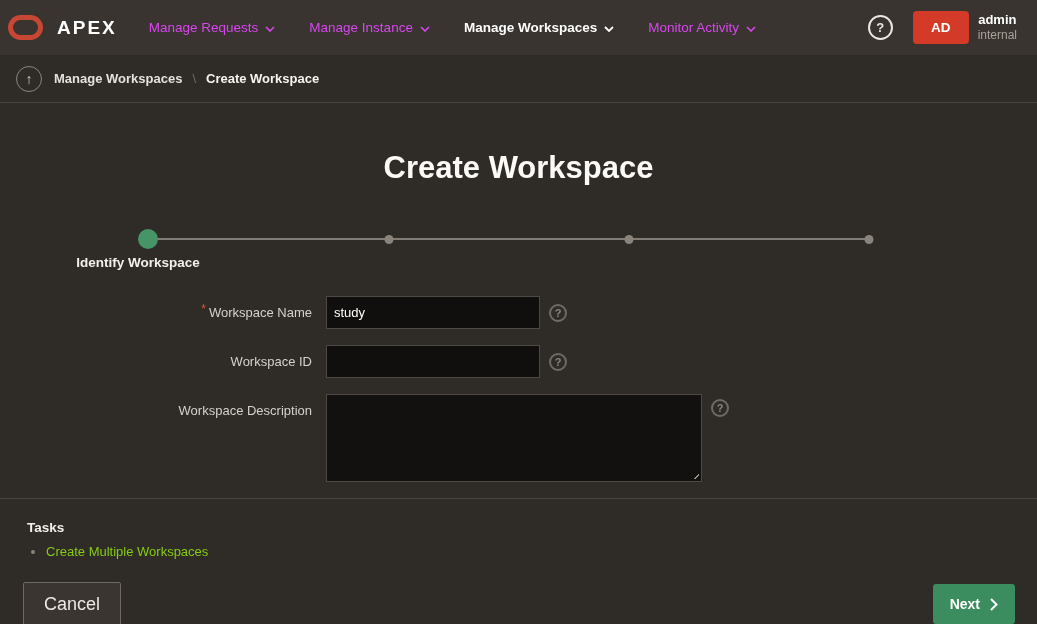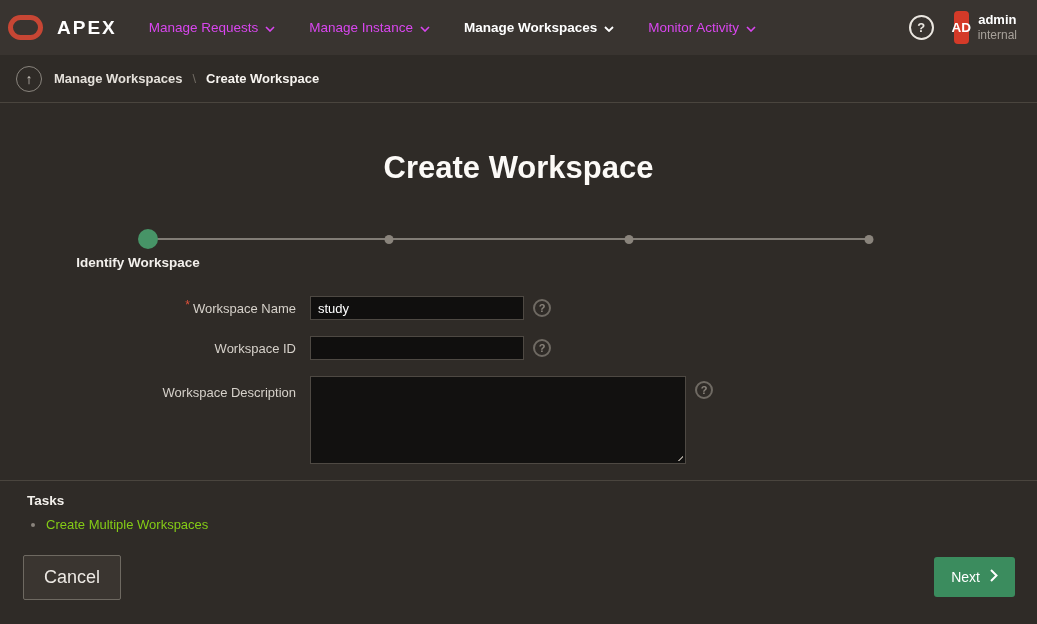--- a/index.html
+++ b/index.html
@@ -41,21 +41,21 @@
   .header-right { margin-left: auto; display: flex; align-items: center; }
   .help-btn {
     width: 25px; height: 25px; border-radius: 50%;
     border: 2px solid #ebe7e1; color: #ebe7e1;
     background: transparent;
     font-size: 13px; font-weight: 700;
     display: flex; align-items: center; justify-content: center;
     cursor: pointer; font-family: inherit;
   }
   .avatar {
-    width: 15px; height: 33px; border-radius: 4px;
+    width: 56px; height: 33px; border-radius: 4px;
     background: #d43a28; color: #ffffff;
     font-size: 13.5px; font-weight: 700;
     display: flex; align-items: center; justify-content: center;
     margin-left: 20px;
   }
   .user-meta { margin-left: 9px; line-height: 1.25; text-align: center; }
   .user-name { font-size: 13px; font-weight: 700; color: #ffffff; }
   .user-context { font-size: 12px; color: #a7a19a; }
 
   
@@ -107,31 +107,31 @@
   }
   .step-label {
     position: absolute; top: 26px; left: 0;
     transform: translateX(-50%);
     white-space: nowrap;
     font-size: 13.5px; font-weight: 700; color: #f3f0ec;
   }
 
   
   .wizard-form { margin-top: 47px; }
-  .form-row { display: flex; align-items: center; margin-bottom: 16px; }
+  .form-row { display: flex; align-items: center; margin-bottom: 16px; margin-left: 16px; }
   .form-row.top { align-items: flex-start; }
   .field-label {
     width: 310px; flex: none;
     text-align: right; padding-right: 14px;
     font-size: 13px; color: #d6d1ca;
   }
   .form-row.top .field-label { padding-top: 9px; }
   .req { color: #e0503a; margin-right: 3px; position: relative; top: -4px; font-size: 12px; }
   .text-input {
-    width: 214px; height: 24px;
+    width: 214px; height: 33px;
     background: #100f0e; border: 1px solid #4e4943;
     color: #ffffff; font-size: 13px; padding: 0 7px;
     font-family: inherit;
   }
   .textarea-wrap { position: relative; }
   .desc-textarea {
     width: 376px; height: 88px;
     background: #121110; border: 1px solid #4e4943;
     color: #ffffff; font-size: 13px; padding: 5px 7px;
     font-family: inherit; resize: none; display: block;
@@ -149,43 +149,43 @@
     color: #8a847c; font-size: 11px; font-weight: 700;
     display: flex; align-items: center; justify-content: center;
     margin-left: 9px; cursor: pointer;
   }
   .form-row.top .help-icon { margin-top: 5px; }
 
   
   .tasks-section {
     margin-top: 4px;
     border-top: 1px solid #4a453e;
-    padding: 12px 27px 4px;
+    padding: 21px 27px 4px;
   }
   .tasks-title { font-size: 13.5px; font-weight: 700; color: #f3f0eb; margin-bottom: 7px; }
   .tasks-list { list-style: disc; padding-left: 19px; color: #8a847c; }
   .tasks-list li { font-size: 13px; line-height: 1.5; }
   .task-link { color: #84cc16; text-decoration: none; cursor: pointer; }
 
   
   .wizard-footer {
     display: flex; justify-content: space-between; align-items: center;
     padding: 16px 22px 0 23px;
   }
   .btn-cancel {
     background: #3a3530; border: 1px solid #6b6620;
     border-color: #6e6961; border-radius: 2px;
     color: #ece8e3; font-size: 18px; padding: 11px 20px;
     cursor: pointer; font-family: inherit;
   }
   .btn-next {
     background: #3b8c5e; border: none; border-radius: 3px;
-    color: #ffffff; font-size: 14px; font-weight: 400;
+    color: #ffffff; font-size: 14px; font-weight: 700;
     padding: 12px 17px;
-    display: flex; align-items: flex-start; gap: 10px;
+    display: flex; align-items: center; gap: 10px;
     cursor: pointer; font-family: inherit;
   }
 </style>
 </head>
 <body>
 
 <header class="app-header">
   <div class="logo-ring"></div>
   <div class="brand">APEX</div>
   <nav class="main-nav">

